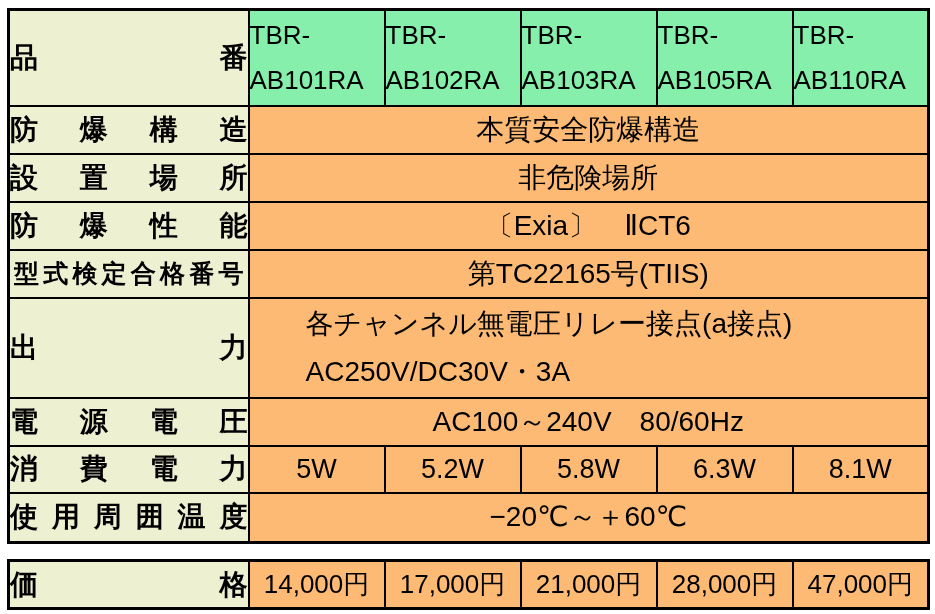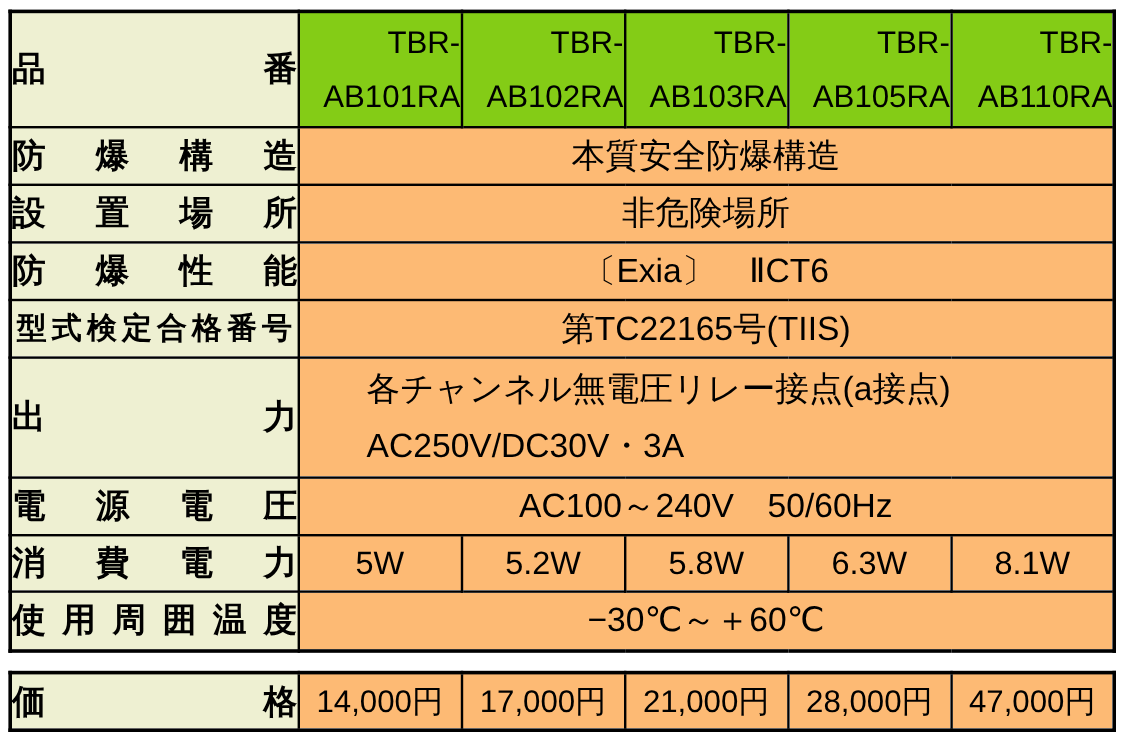--- a/index.html
+++ b/index.html
@@ -63,23 +63,23 @@
     font-size: 28px;
     font-weight: 400;
     text-align: center;
     white-space: nowrap;
   }
   td.val.num   { font-size: 27px; text-align: center; }
   td.val.price { font-size: 26px; margin-left: 13px; }
 
   
   td.model {
-    background: #84cc16;
+    background: #86efac;
     font-size: 26px;
-    text-align: right;
+    text-align: left;
   }
   td.model .mline {
     display: block;
     line-height: 45px;
     white-space: nowrap;
   }
 
   
   td.val.out { text-align: left; padding-left: 56px; }
   td.val.out .oline { display: block; line-height: 48px; white-space: nowrap; }
@@ -197,21 +197,21 @@
 
       <tr class="r-std">
         <th class="lbl">
           <div class="justify">
               <span>電</span>
               <span>源</span>
               <span>電</span>
               <span>圧</span>
             </div>
         </th>
-        <td class="val" colspan="5">AC100～240V　50/60Hz</td>
+        <td class="val" colspan="5">AC100～240V　80/60Hz</td>
       </tr>
 
       <tr class="r-pw">
         <th class="lbl">
           <div class="justify">
               <span>消</span>
               <span>費</span>
               <span>電</span>
               <span>力</span>
             </div>
@@ -227,21 +227,21 @@
         <th class="lbl">
           <div class="justify">
               <span>使</span>
               <span>用</span>
               <span>周</span>
               <span>囲</span>
               <span>温</span>
               <span>度</span>
             </div>
         </th>
-        <td class="val" colspan="5">−30℃～＋60℃</td>
+        <td class="val" colspan="5">−20℃～＋60℃</td>
       </tr>
     </tbody>
   </table>
 
   <div class="gap"></div>
 
   <table class="spec">
     <colgroup>
       <col class="c-label">
         <col class="c-data">

